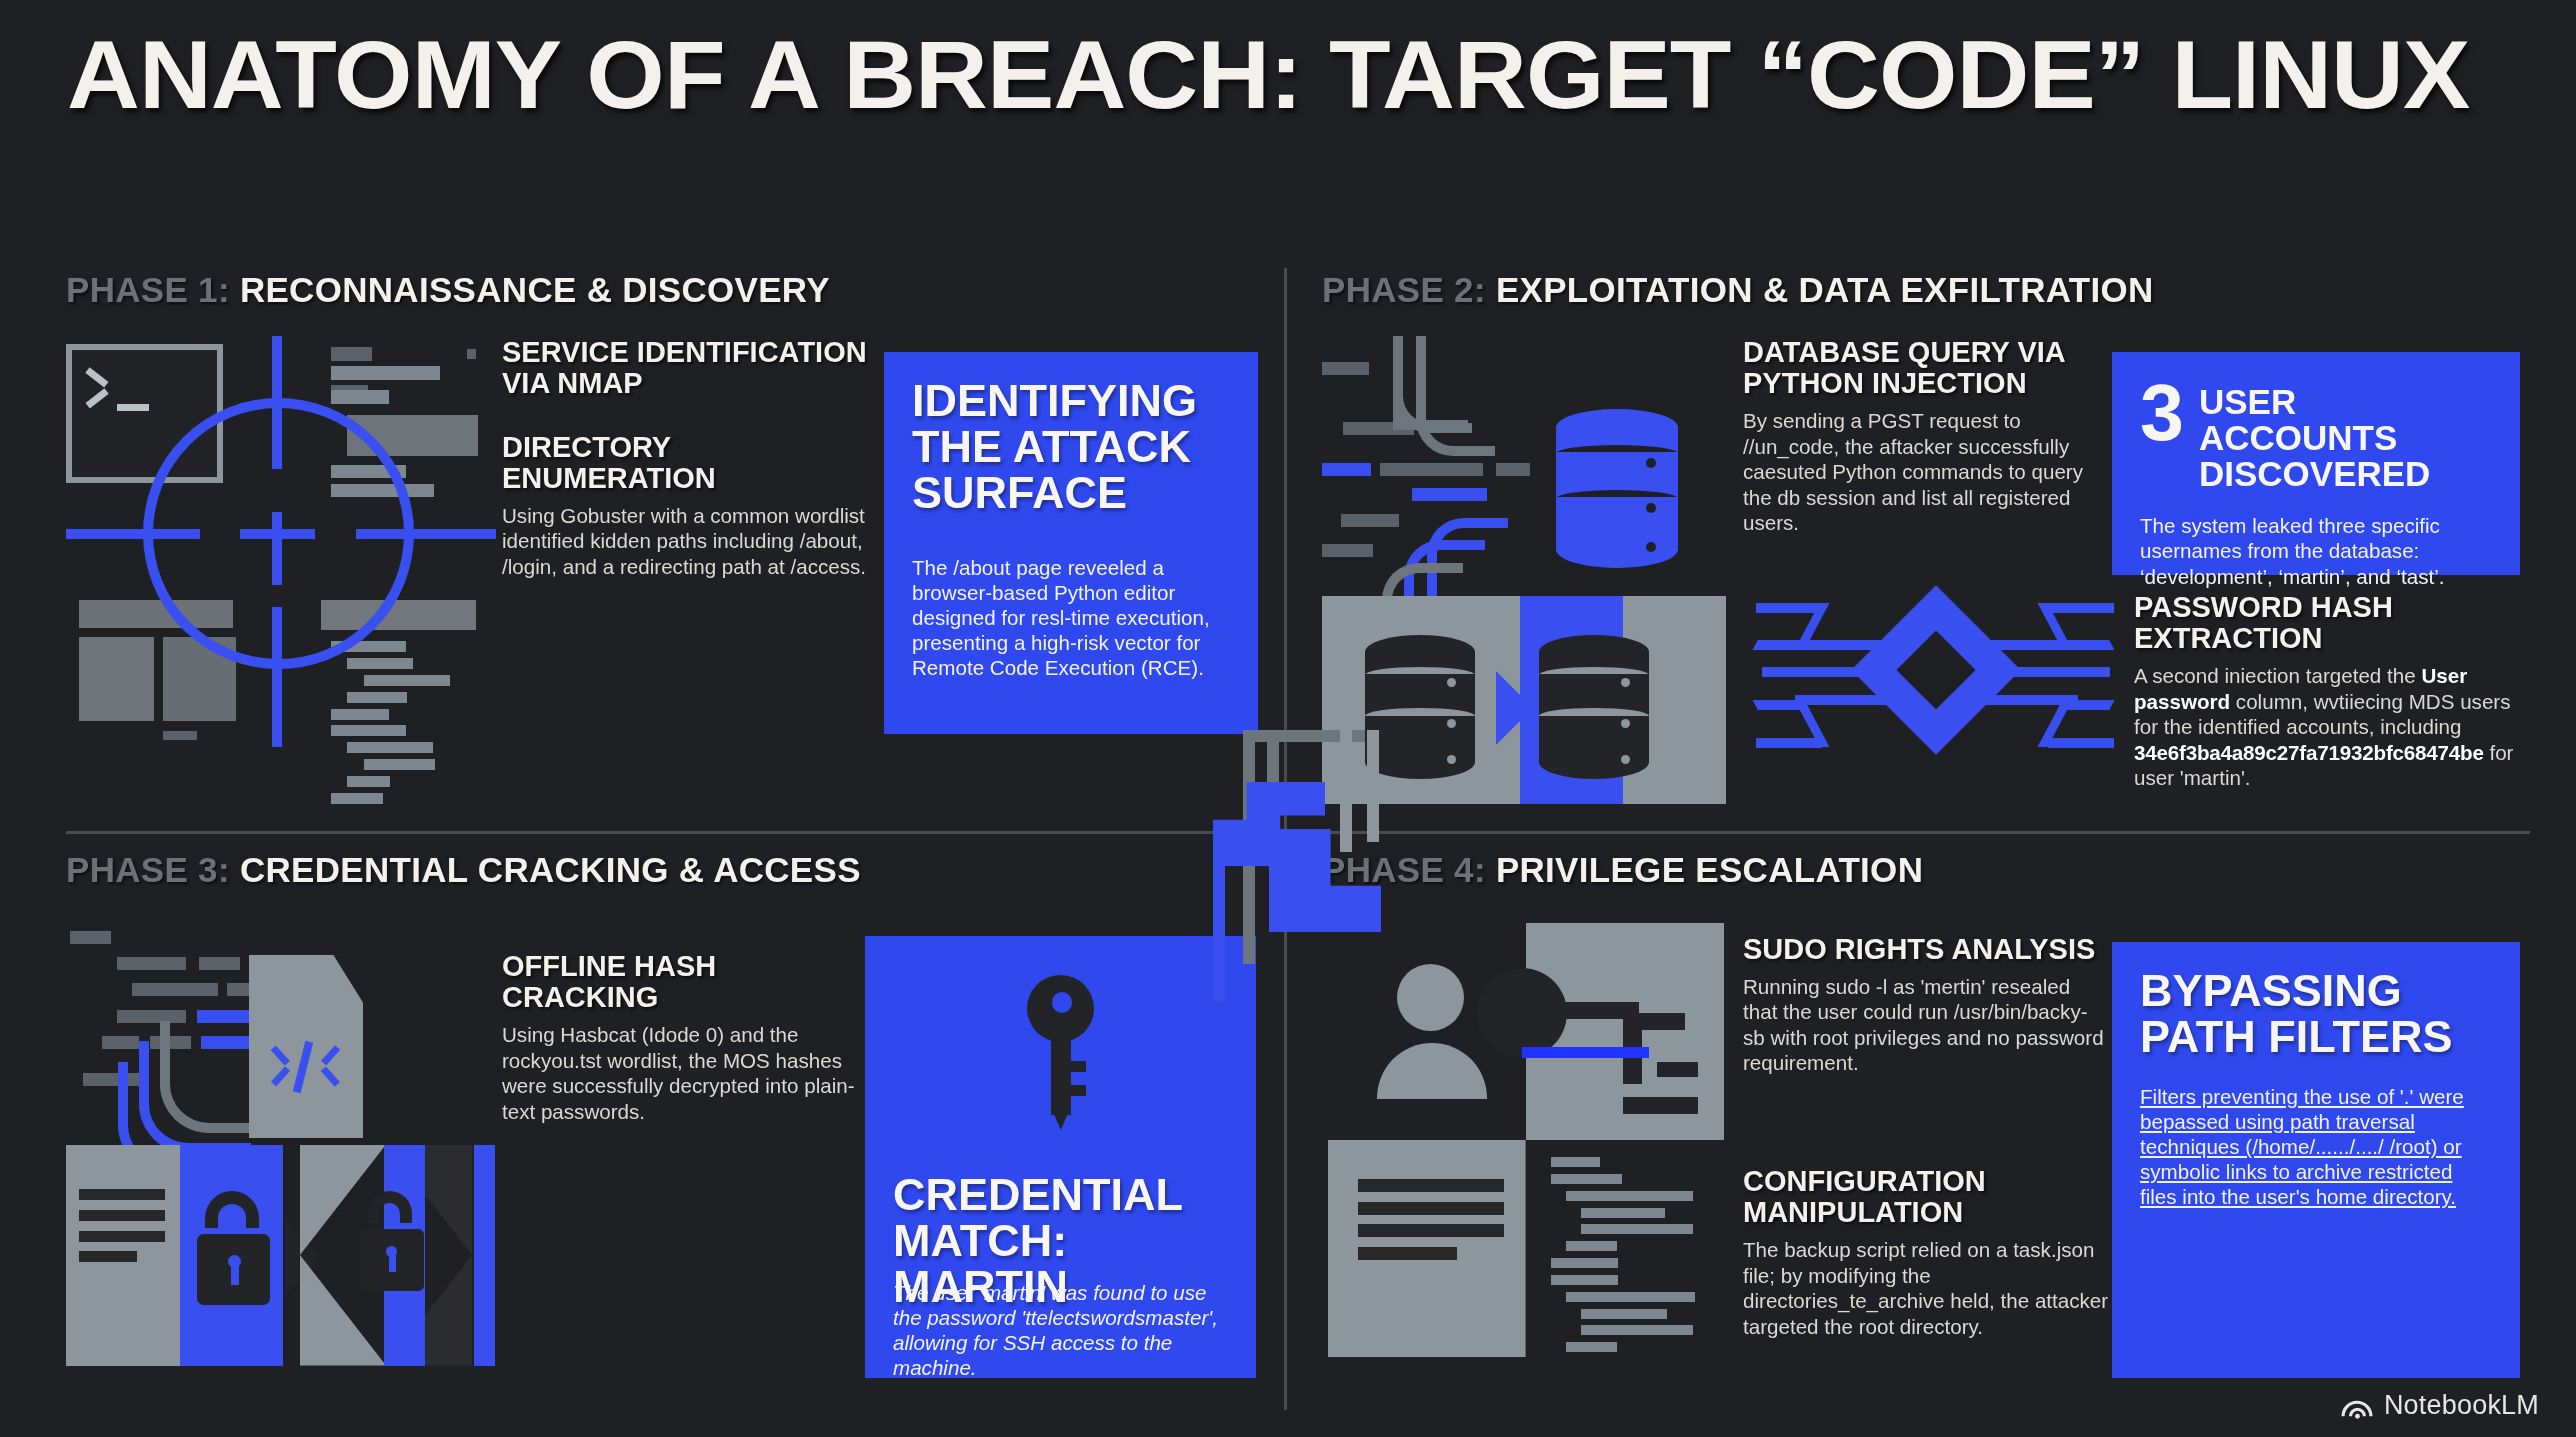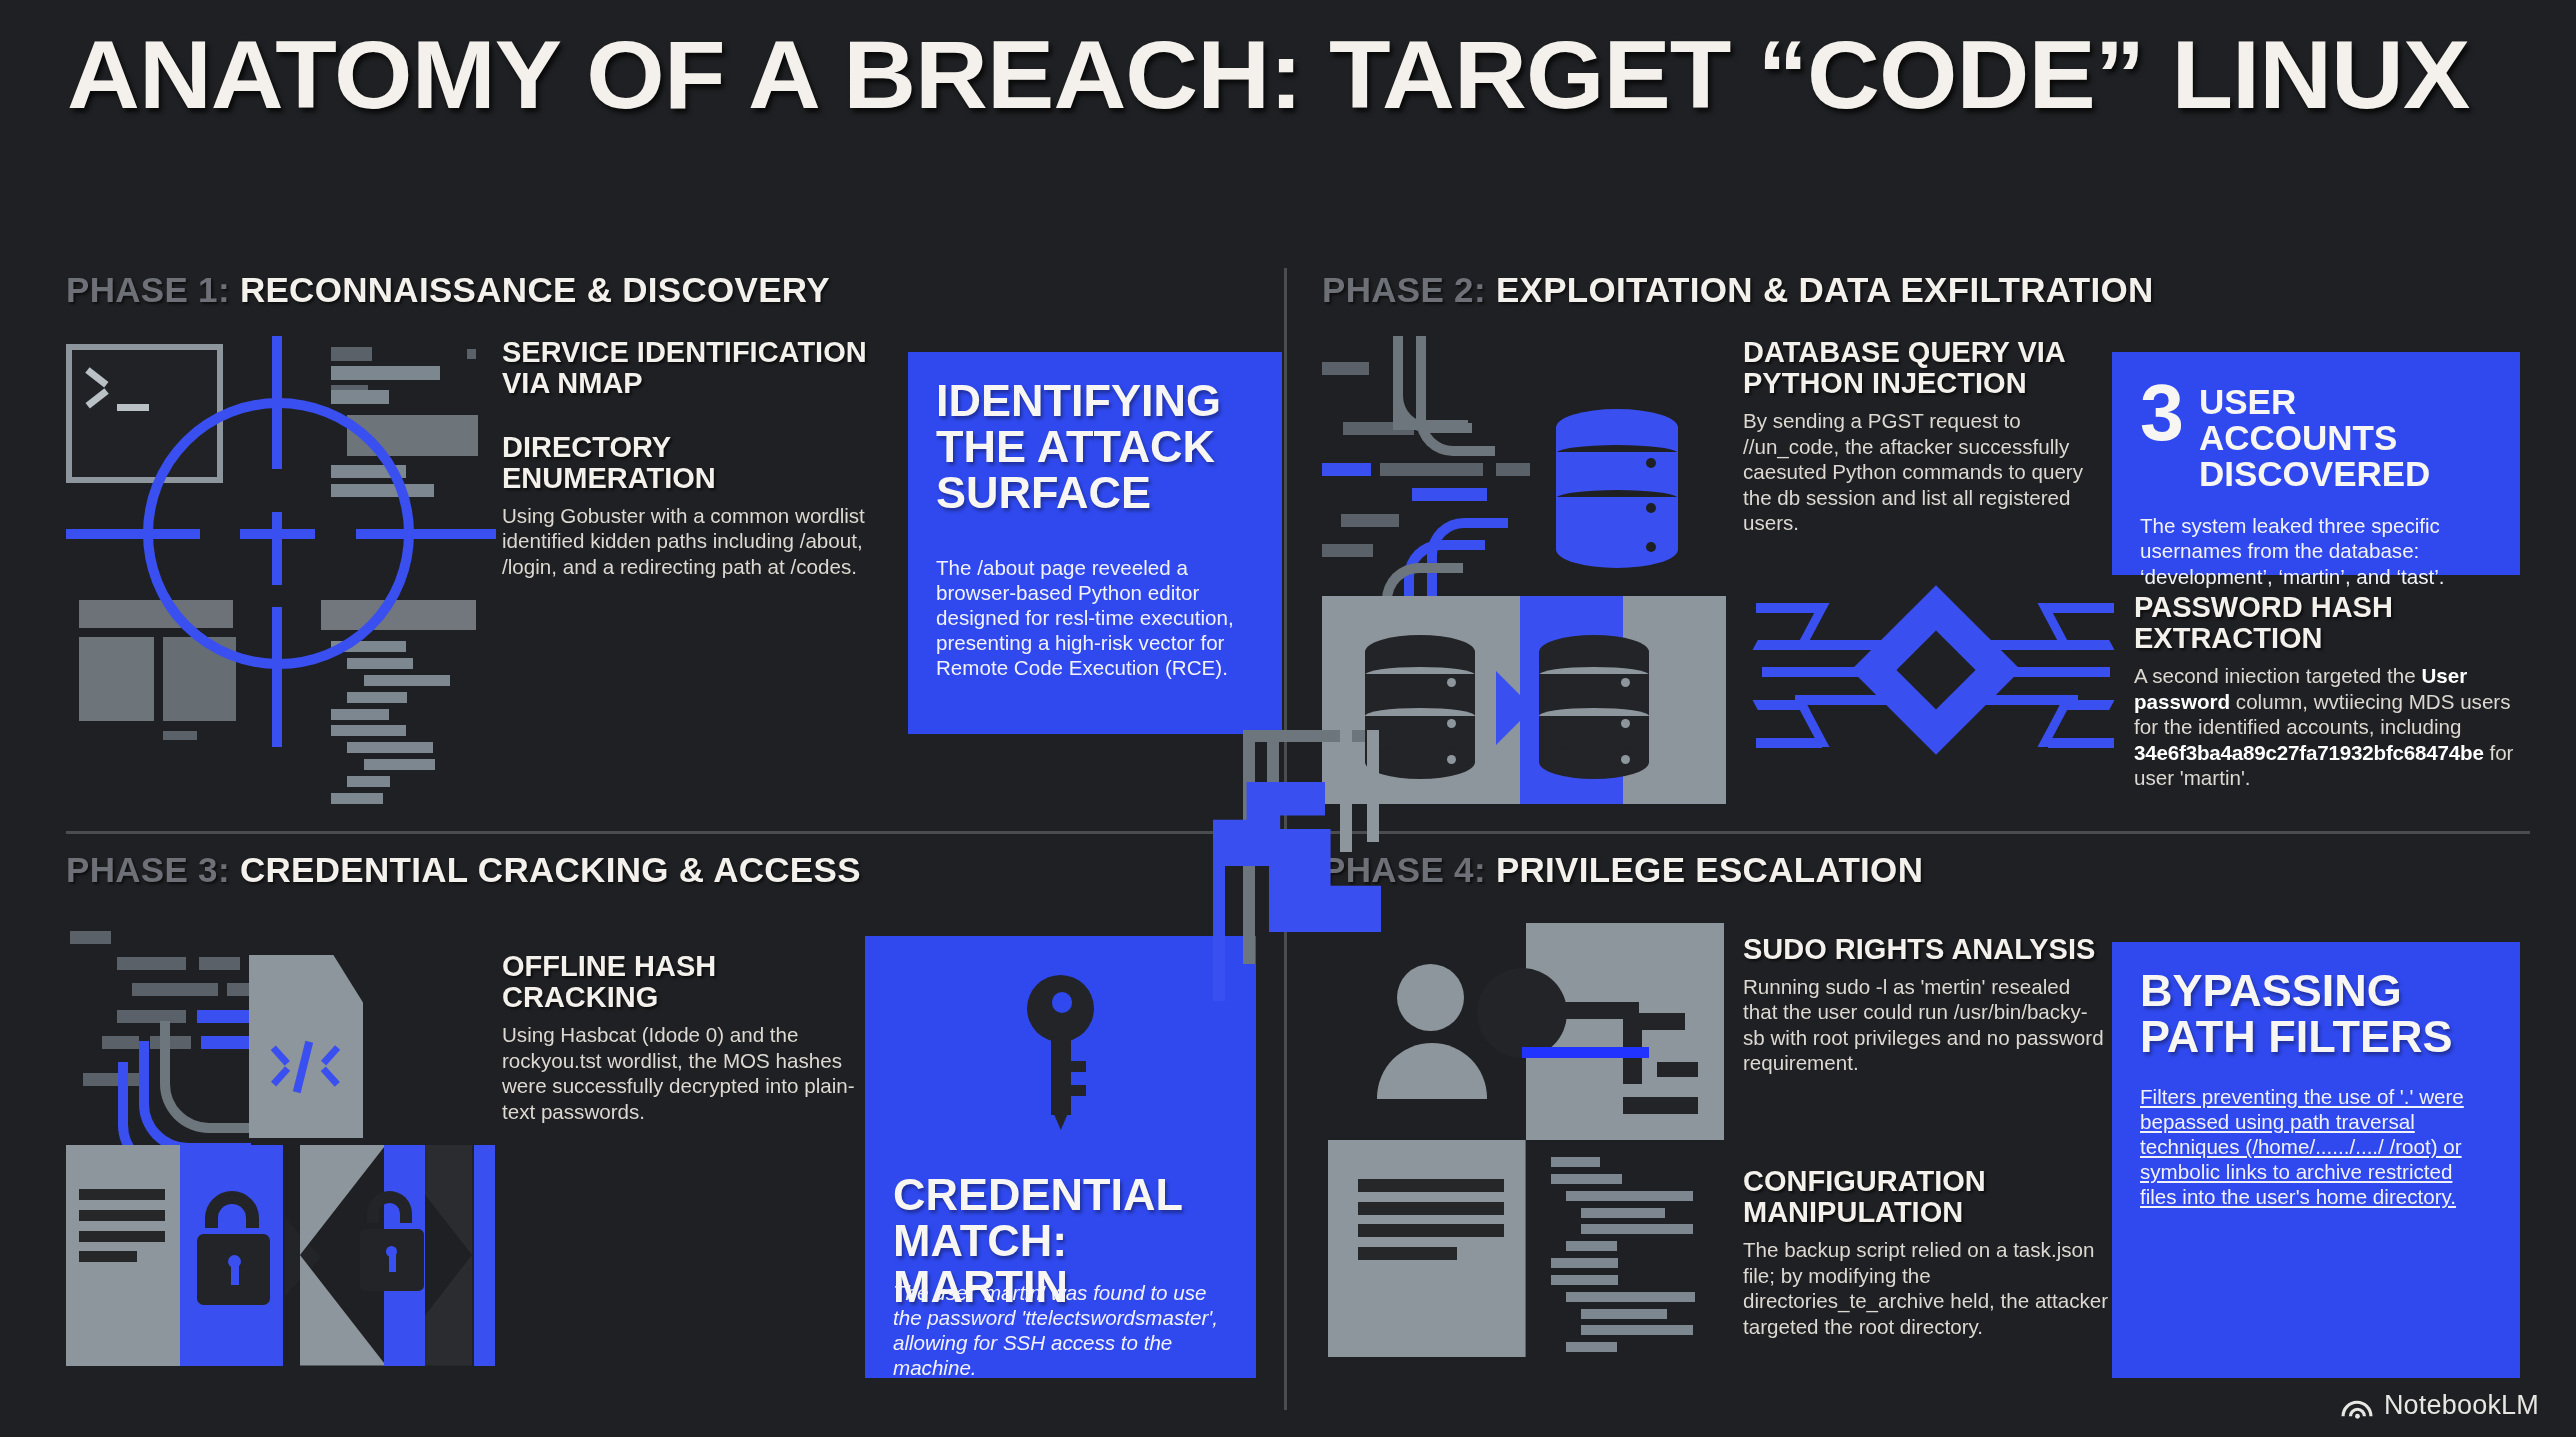--- a/index.html
+++ b/index.html
@@ -129,25 +129,25 @@
     <div class="cross-line" style="left:206px;top:176px;width:10.3px;height:73px;"></div>
     <div class="cross-line" style="left:206px;top:271px;width:10.3px;height:140px;"></div>
     <div class="cross-line" style="left:0px;top:193px;width:134px;height:10.3px;"></div>
     <div class="cross-line" style="left:174px;top:193px;width:75px;height:10.3px;"></div>
     <div class="cross-line" style="left:290px;top:193px;width:140px;height:10.3px;"></div>
   </div>
 
   <div style="position:absolute; left:436px; top:67px; width:374px;">
     <div class="sec-title">SERVICE IDENTIFICATION VIA NMAP</div>
     <div class="sec-title" style="margin-top:32px;">DIRECTORY ENUMERATION</div>
-    <div class="sec-body">Using Gobuster with a common wordlist identified kidden paths including /about, /login, and a redirecting path at /codes.</div>
-  </div>
-</div>
-
-<div class="bluecard" id="bc1" style="left:884px; top:352px; width:374px; height:382px;margin-left:24px;">
+    <div class="sec-body">Using Gobuster with a common wordlist identified kidden paths including /about, /login, and a redirecting path at /access.</div>
+  </div>
+</div>
+
+<div class="bluecard" id="bc1" style="left:884px; top:352px; width:374px; height:382px;">
   <div class="bc-title">IDENTIFYING THE ATTACK SURFACE</div>
   <div class="bc-body" style="margin-top:39px;">The /about page reveeled a browser-based Python editor designed for resl-time execution, presenting a high-risk vector for Remote Code Execution (RCE).</div>
 </div>
 
 <div class="quad" id="q2">
   <div class="phase-head" style="position:absolute; left:0; top:0;">
     <span class="phase-num">PHASE 2:</span>
     <span class="phase-name">EXPLOITATION &amp; DATA EXFILTRATION</span>
   </div>
 

